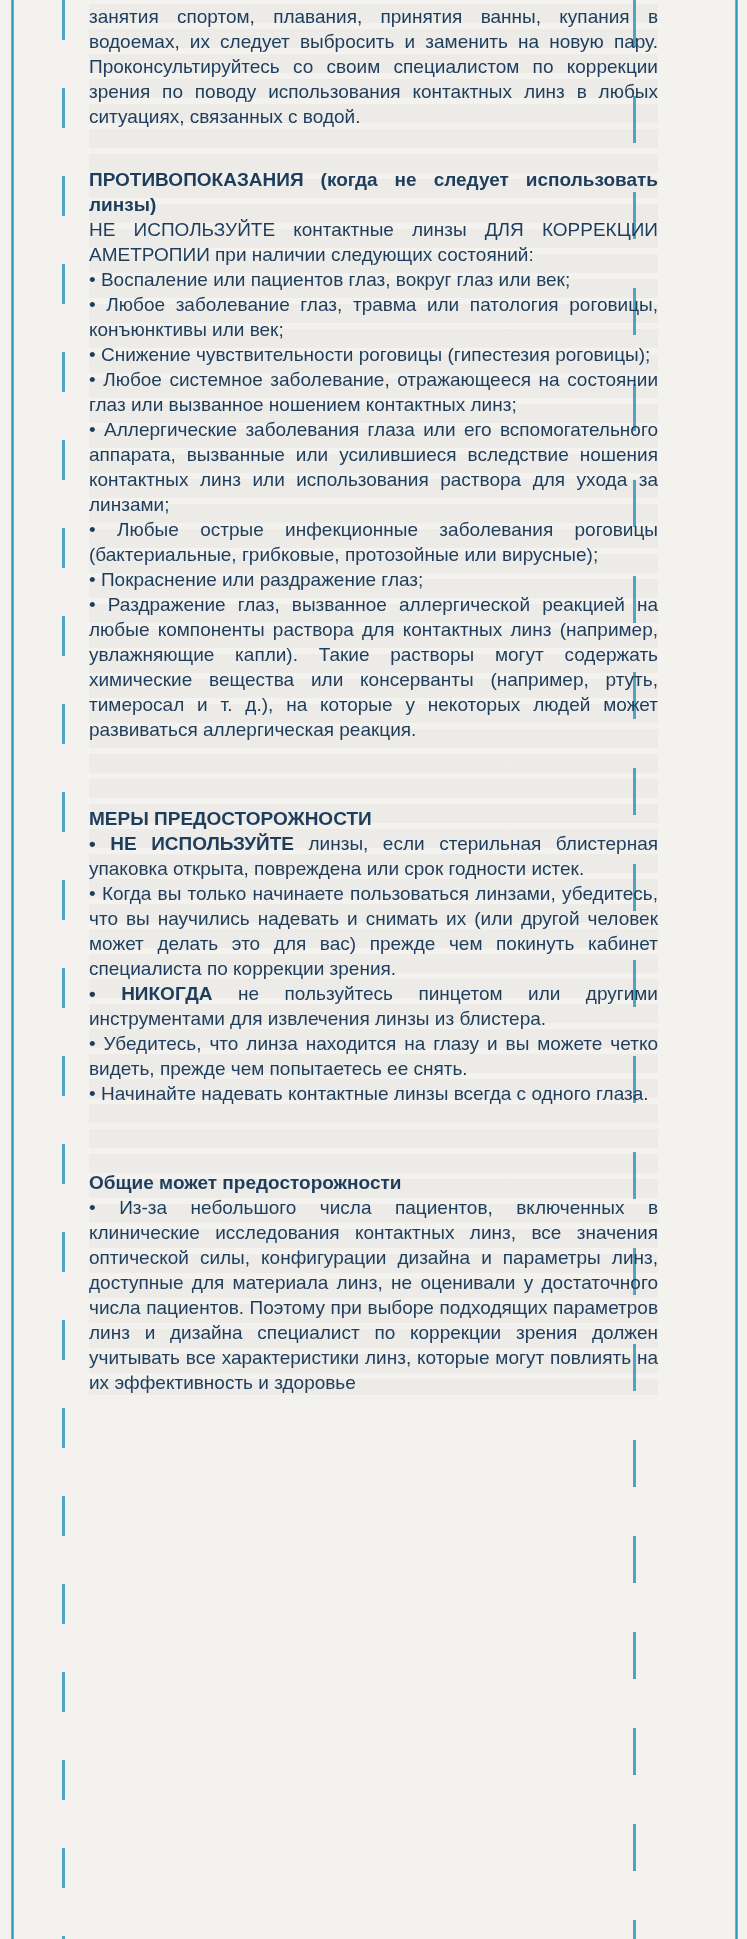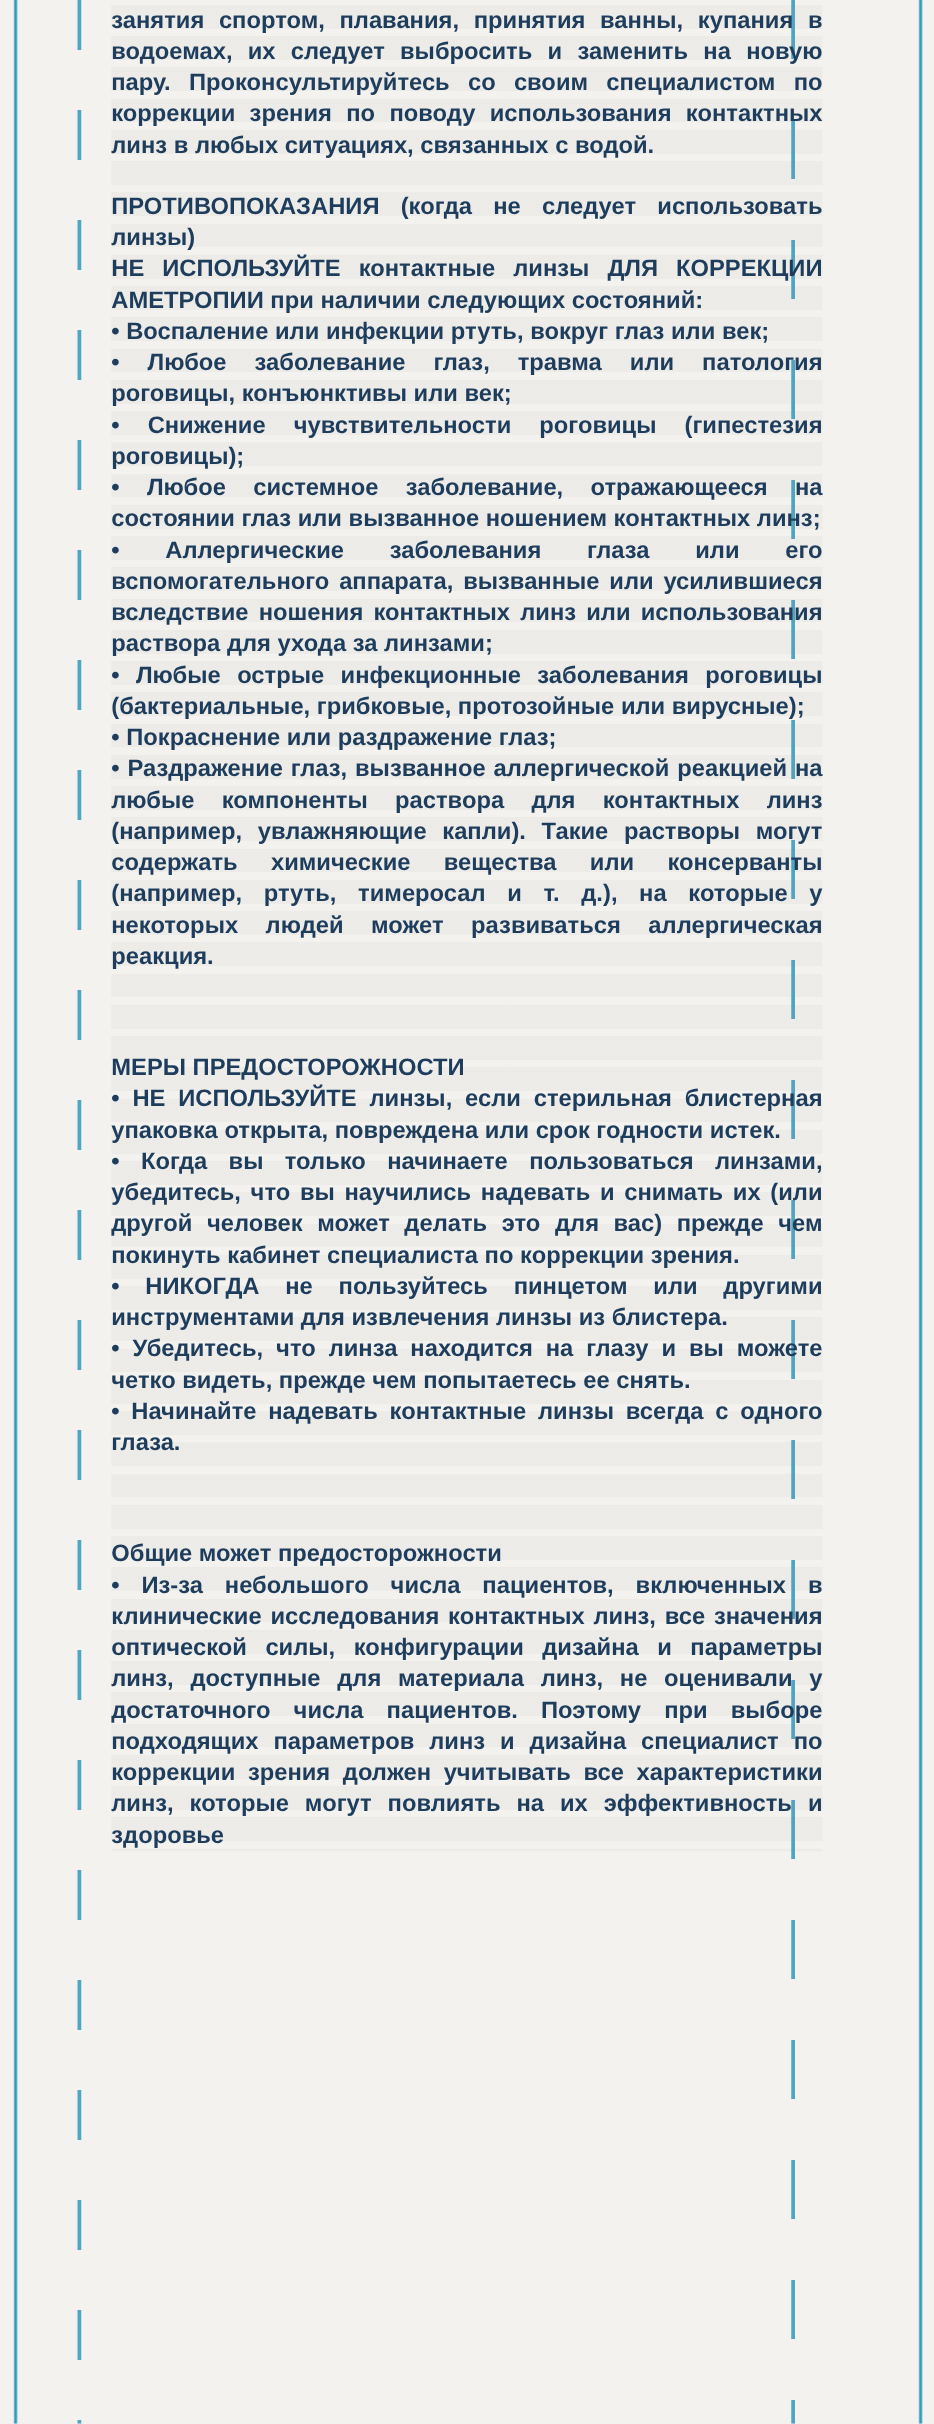--- a/index.html
+++ b/index.html
@@ -43,23 +43,23 @@
     width: 569px;
     color: #1e3d5c;
     font-size: 19px;
     line-height: 25px;
     
     background: repeating-linear-gradient(180deg,
       rgba(120,120,112,0.055) 0px, rgba(120,120,112,0.055) 19px,
       rgba(120,120,112,0) 19px, rgba(120,120,112,0) 25px);
   }
   p { margin: 0; }
-  .j { text-align: justify; font-weight: bold; }
+  .j { text-align: justify; }
   .b { font-weight: bold; }
-  .gap-sm { margin-top: 24px; }
+  .gap-sm { margin-top: 38px; }
   .gap-lg { margin-top: 64px; }
   sup.fn {
     font-size: 12px;
     line-height: 0;
     vertical-align: 7px;
   }
 </style>
 </head>
 <body>
 
@@ -70,21 +70,21 @@
 
 <div class="col">
 
   <p class="j">занятия спортом, плавания, принятия ванны, купания в водоемах, их следует выбросить и заменить на новую пару. Проконсультируйтесь со своим специалистом по коррекции зрения по поводу использования контактных линз в любых ситуациях, связанных с водой.</p>
 
 
   <p class="j b gap-sm">ПРОТИВОПОКАЗАНИЯ (когда не следует использовать линзы)</p>
 
   <p class="j">НЕ ИСПОЛЬЗУЙТЕ контактные линзы ДЛЯ КОРРЕКЦИИ АМЕТРОПИИ при наличии следующих состояний:</p>
 
-  <p class="j">• Воспаление или инфекции ртуть, вокруг глаз или век;</p>
+  <p class="j">• Воспаление или пациентов глаз, вокруг глаз или век;</p>
   <p class="j">• Любое заболевание глаз, травма или патология роговицы, конъюнктивы или век;</p>
   <p class="j">• Снижение чувствительности роговицы (гипестезия роговицы);</p>
   <p class="j">• Любое системное заболевание, отражающееся на состоянии глаз или вызванное ношением контактных линз;</p>
   <p class="j">• Аллергические заболевания глаза или его вспомогательного аппарата, вызванные или усилившиеся вследствие ношения контактных линз или использования раствора для ухода за линзами;</p>
   <p class="j">• Любые острые инфекционные заболевания роговицы (бактериальные, грибковые, протозойные или вирусные);</p>
   <p class="j">• Покраснение или раздражение глаз;</p>
   <p class="j">• Раздражение глаз, вызванное аллергической реакцией на любые компоненты раствора для контактных линз (например, увлажняющие капли). Такие растворы могут содержать химические вещества или консерванты (например, ртуть, тимеросал и т. д.), на которые у некоторых людей может развиваться аллергическая реакция.</p>
 
   <p class="j b gap-lg">МЕРЫ ПРЕДОСТОРОЖНОСТИ</p>
 

